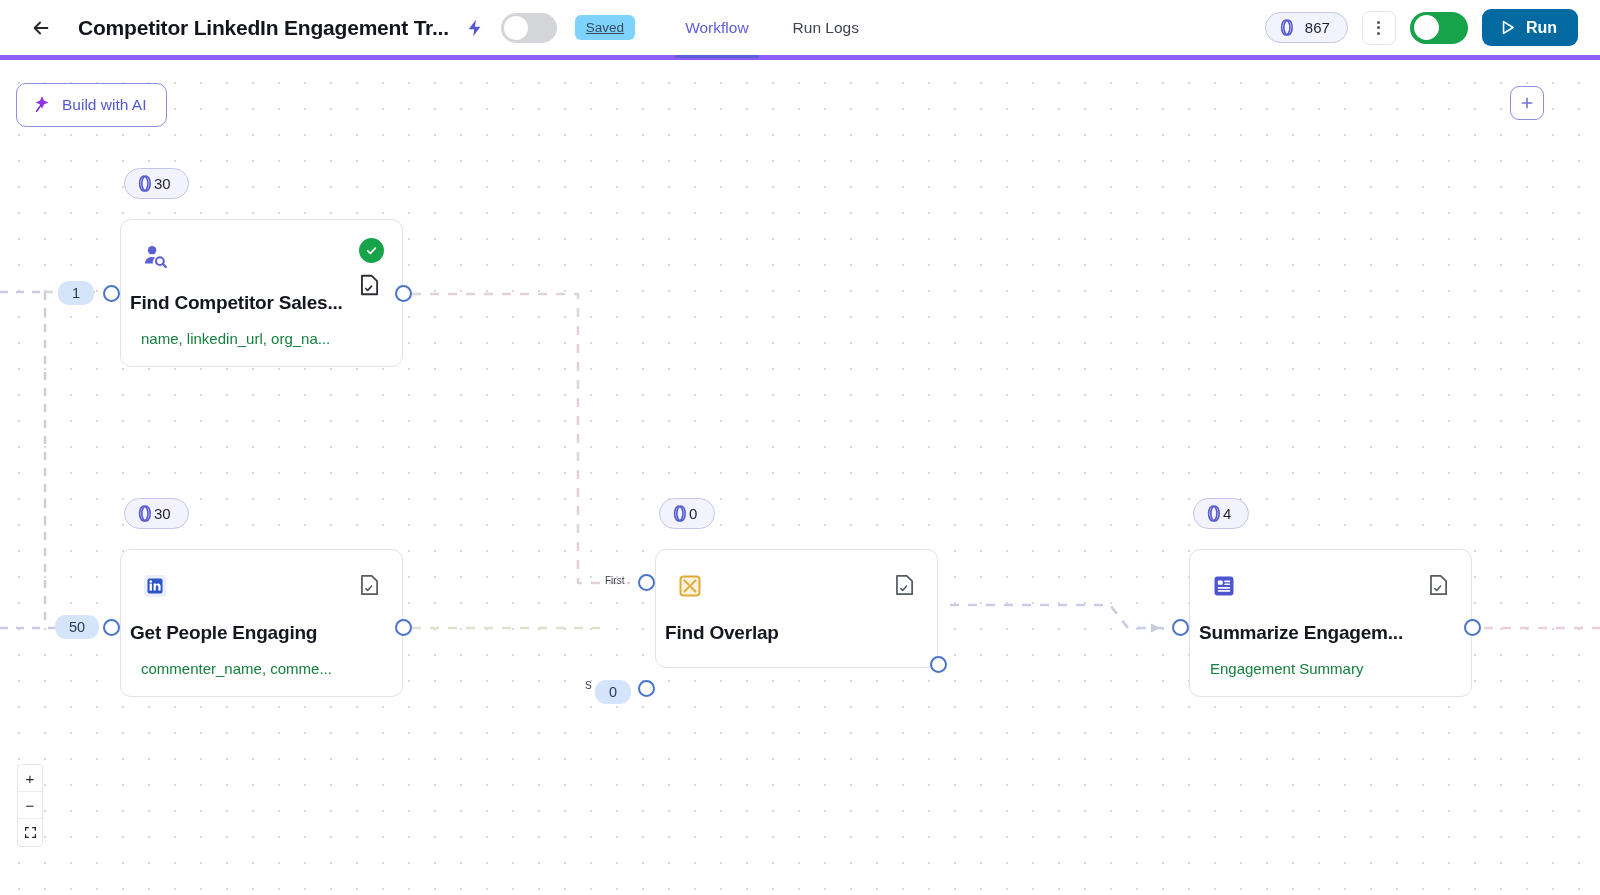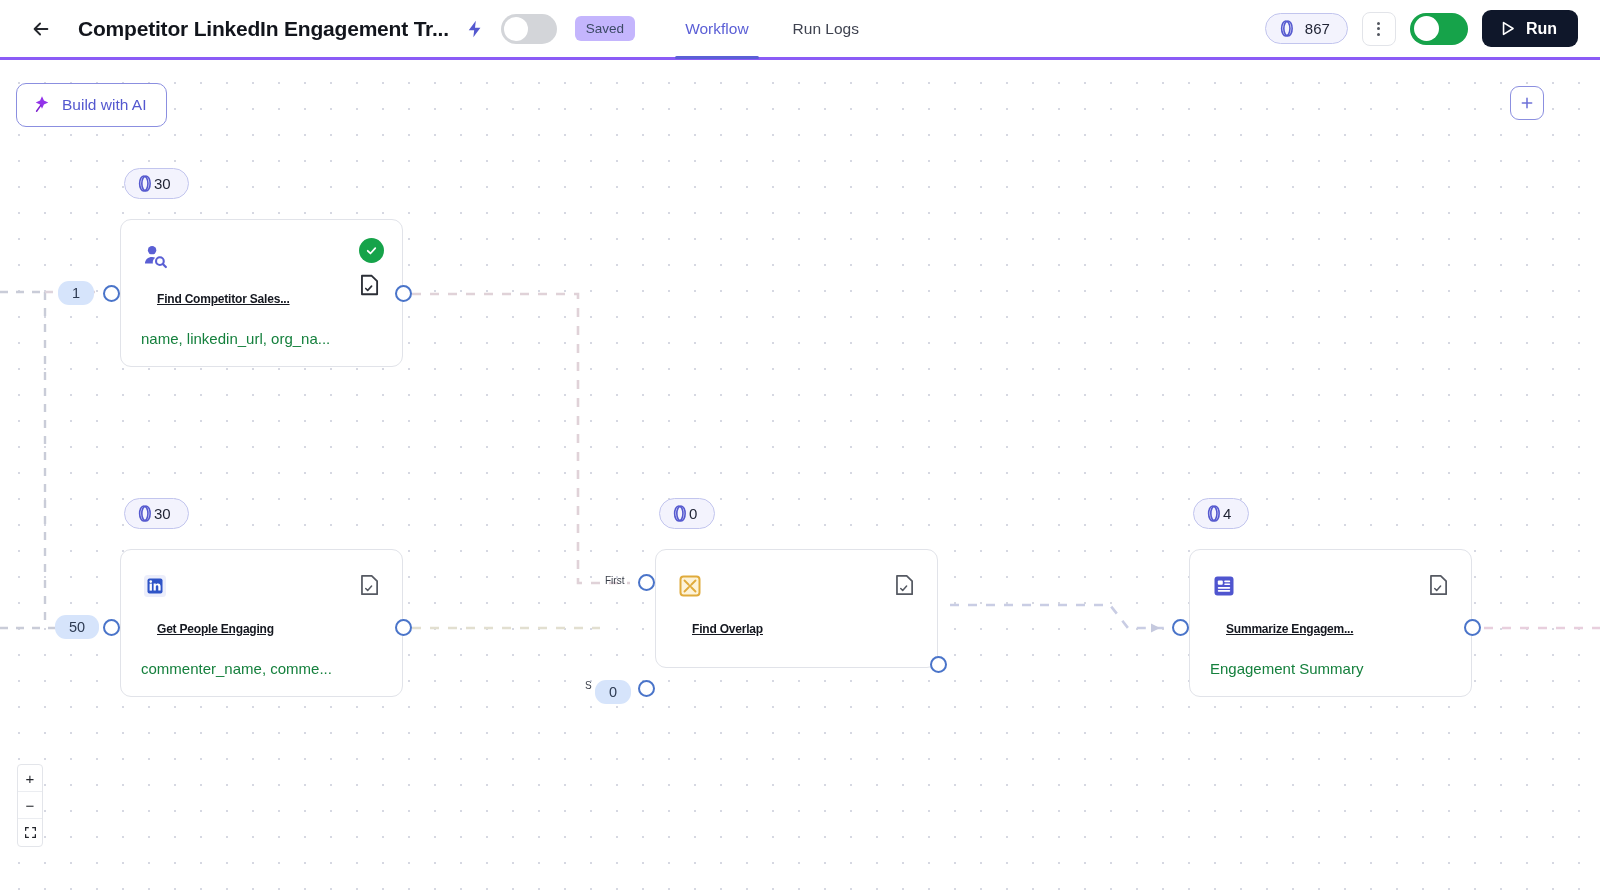--- a/index.html
+++ b/index.html
@@ -8,21 +8,21 @@
     font-family: "Liberation Sans", sans-serif;
     background: #ffffff;
     overflow: hidden;
   }
 
   
   .header {
     position: absolute; top: 0; left: 0;
     width: 1600px; height: 60px;
     background: #ffffff;
-    border-bottom: 3px solid #8b5cf6;
+    border-bottom: 5px solid #8b5cf6;
     display: flex; align-items: center;
     z-index: 50;
   }
   .back-btn {
     width: 34px; height: 34px; margin-left: 24px;
     display: flex; align-items: center; justify-content: center;
     cursor: pointer; border-radius: 6px;
   }
   .wf-title {
     margin-left: 20px;
@@ -35,23 +35,24 @@
     width: 56px; height: 30px; border-radius: 15px;
     background: #d3d5d9; position: relative; cursor: pointer;
   }
   .toggle-pill .knob {
     position: absolute; top: 3px; left: 3px;
     width: 24px; height: 24px; border-radius: 50%;
     background: #ffffff;
   }
   .saved-badge {
     margin-left: 18px;
-    background: #c4b5fd; color: #3c4a66;
+    background: #7dd3fc; color: #3c4a66;
     font-size: 13.5px; padding: 5px 11px; border-radius: 6px;
     white-space: nowrap;
+    text-decoration: underline;
   }
   .tabs { display: flex; align-items: center; margin-left: 28px; height: 44px; }
   .tab {
     height: 60px; display: flex; align-items: center;
     padding: 0 22px; font-size: 15.5px; color: #3f4350;
     cursor: pointer; position: relative;
   }
   .tab.active { color: #5b5fd6; }
   .tab.active::after {
     content: ''; position: absolute; bottom: 0; left: 12px; right: 12px;
@@ -76,21 +77,21 @@
   .green-toggle {
     width: 58px; height: 32px; border-radius: 16px;
     background: #16a34a; position: relative; cursor: pointer;
   }
   .green-toggle .knob {
     position: absolute; top: 3.5px; left: 4px;
     width: 25px; height: 25px; border-radius: 50%; background: #ffffff;
   }
   .run-btn {
     display: flex; align-items: center; gap: 9px;
-    background: #0f172a; color: #ffffff;
+    background: #0369a1; color: #ffffff;
     border-radius: 9px; padding: 9px 21px 9px 16px;
     font-size: 16px; font-weight: bold; cursor: pointer;
   }
 
   
   .canvas {
     position: absolute; top: 60px; left: 0;
     width: 1600px; height: 835px;
     background-color: #ffffff;
     background-image: radial-gradient(circle, #d6d8e2 1px, transparent 1.1px);
@@ -142,22 +143,22 @@
     z-index: 10;
   }
   .node-icon { position: absolute; left: 20px; top: 22px; width: 28px; height: 28px; }
   .node-doc  { position: absolute; right: 20px; top: 22px; width: 26px; height: 26px; cursor: pointer; }
   .node-status {
     position: absolute; right: 18px; top: 18px;
     width: 25px; height: 25px; border-radius: 50%; background: #16a34a;
     display: flex; align-items: center; justify-content: center;
   }
   .node-title {
-    position: absolute; left: 36px; font-size: 12px; font-weight: bold;
-    color: #14171f; letter-spacing: -0.2px; white-space: nowrap; text-decoration: underline;
+    position: absolute; left: 9px; font-size: 19px; font-weight: bold;
+    color: #14171f; letter-spacing: -0.2px; white-space: nowrap;
   }
   .node-sub {
     position: absolute; left: 20px; font-size: 15px; color: #15803d;
     white-space: nowrap;
   }
 
   
   .node-credits {
     position: absolute; z-index: 12;
     display: flex; align-items: center; 

